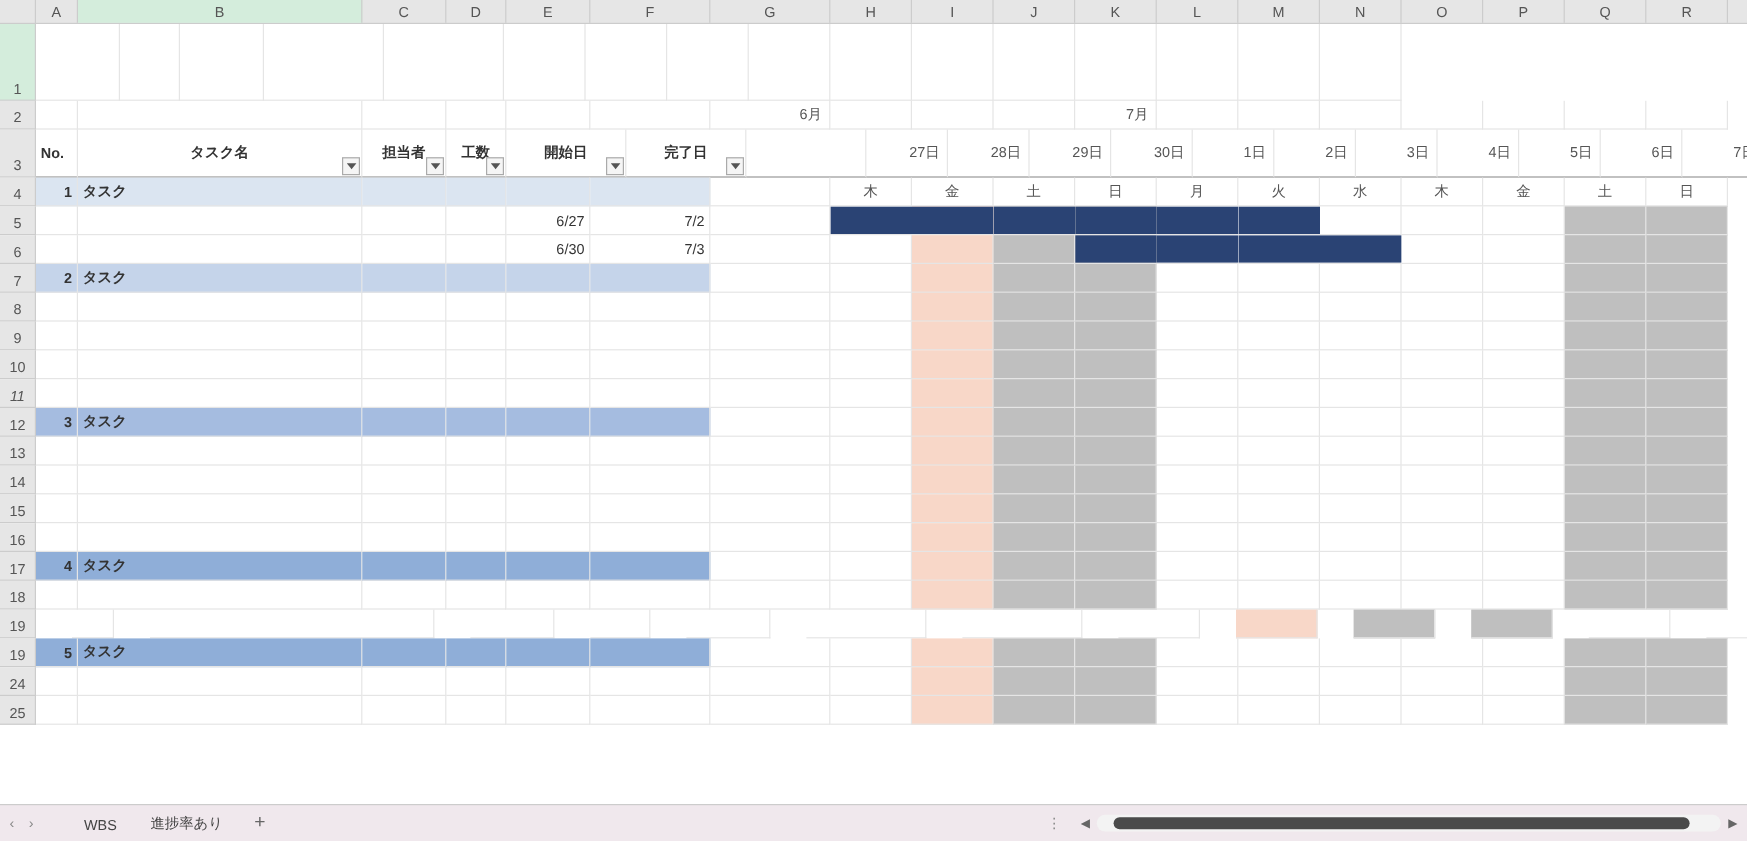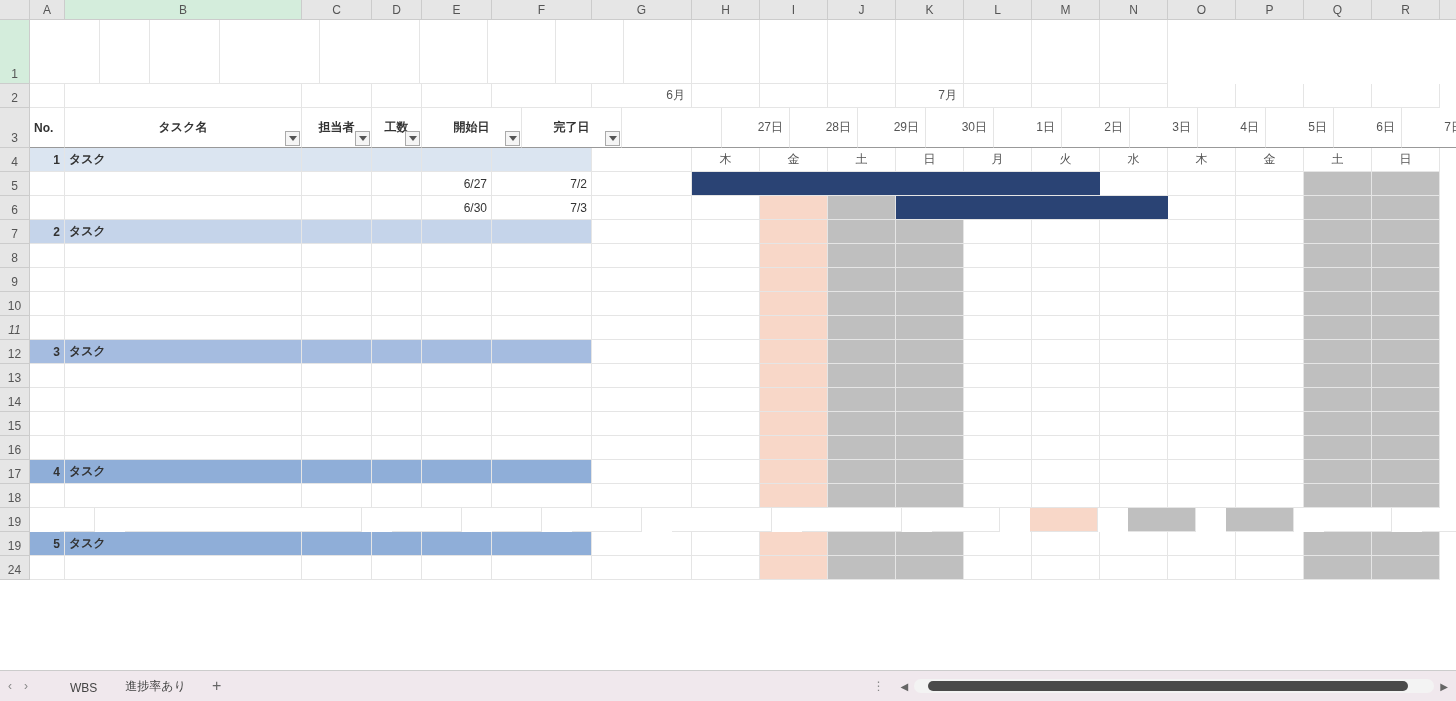--- a/index.html
+++ b/index.html
@@ -666,20 +666,41 @@
         <div class="cell wend-col" style="width: 68px; height: 24px; padding: 0px;"></div>
         <div class="cell wend-col" style="width: 68px; height: 24px; padding: 0px;"></div>
         <div class="cell" style="width: 68px; height: 24px; padding: 0px;"></div>
         <div class="cell" style="width: 68px; height: 24px; padding: 0px;"></div>
         <div class="cell" style="width: 68px; height: 24px; padding: 0px;"></div>
         <div class="cell" style="width: 68px; height: 24px; padding: 0px;"></div>
         <div class="cell" style="width: 68px; height: 24px; padding: 0px;"></div>
         <div class="cell wend-col" style="width: 68px; height: 24px; padding: 0px;"></div>
         <div class="cell wend-col" style="width: 68px; height: 24px; padding: 0px;"></div>
       </div>
+      <div class="row" style="height: 24px;">
+        <div class="rowh" style="height: 24px;">25</div>
+        <div class="cell" style="width: 35px; height: 24px;"></div>
+        <div class="cell" style="width: 237px; height: 24px;"></div>
+        <div class="cell" style="width: 70px; height: 24px;"></div>
+        <div class="cell" style="width: 50px; height: 24px;"></div>
+        <div class="cell" style="width: 70px; height: 24px;"></div>
+        <div class="cell" style="width: 100px; height: 24px;"></div>
+        <div class="cell" style="width: 100px; height: 24px; padding: 0px;"></div>
+        <div class="cell" style="width: 68px; height: 24px; padding: 0px;"></div>
+        <div class="cell today-col" style="width: 68px; height: 24px; padding: 0px;"></div>
+        <div class="cell wend-col" style="width: 68px; height: 24px; padding: 0px;"></div>
+        <div class="cell wend-col" style="width: 68px; height: 24px; padding: 0px;"></div>
+        <div class="cell" style="width: 68px; height: 24px; padding: 0px;"></div>
+        <div class="cell" style="width: 68px; height: 24px; padding: 0px;"></div>
+        <div class="cell" style="width: 68px; height: 24px; padding: 0px;"></div>
+        <div class="cell" style="width: 68px; height: 24px; padding: 0px;"></div>
+        <div class="cell" style="width: 68px; height: 24px; padding: 0px;"></div>
+        <div class="cell wend-col" style="width: 68px; height: 24px; padding: 0px;"></div>
+        <div class="cell wend-col" style="width: 68px; height: 24px; padding: 0px;"></div>
+      </div>
     </div>
 
 </div>
 
 <div class="bottombar">
   <div class="nav-arrows">
     <span>‹</span>
     <span>›</span>
   </div>
   <div class="tabs" id="tabs">

